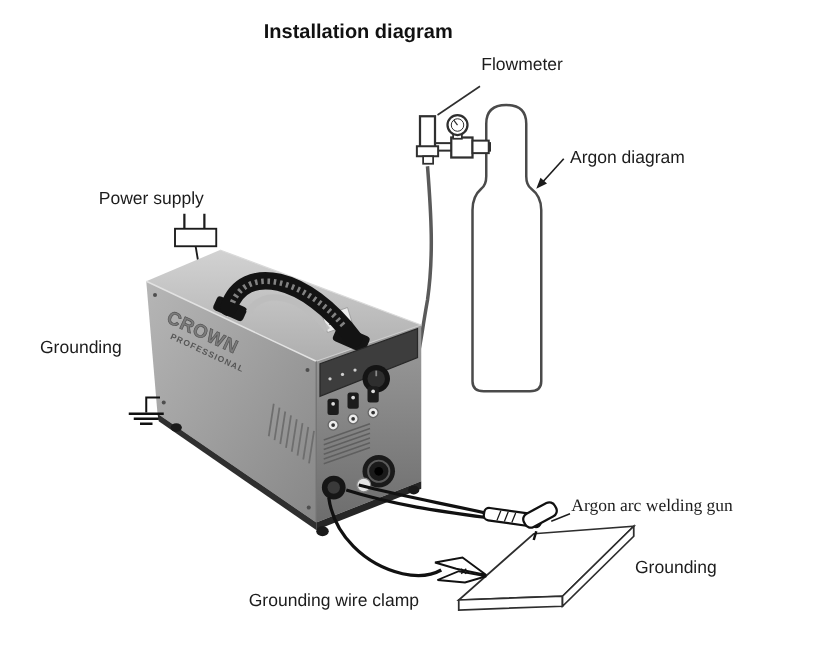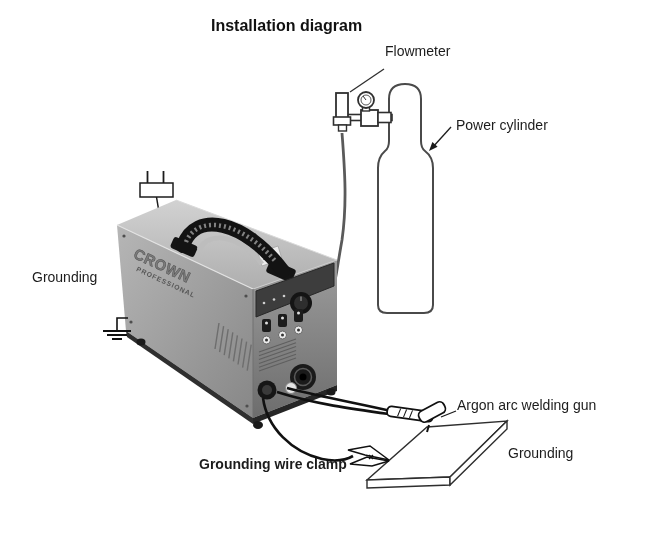--- a/index.html
+++ b/index.html
@@ -200,18 +200,19 @@
       <g transform="translate(432,412) rotate(62)">
         <rect x="-6" y="-14" width="12" height="28" rx="5" fill="#ffffff" stroke="#111" stroke-width="1.8"></rect>
       </g>
       <line x1="429" y1="425" x2="427" y2="432" stroke="#111" stroke-width="2"></line>
       <line x1="456" y1="411" x2="441" y2="417" stroke="#1c1c1c" stroke-width="1.2"></line>
     </g>
   </svg>
 
   <div class="title">Installation diagram</div>
   <div class="lbl" style="left:385px;top:43px;">Flowmeter</div>
-  <div class="lbl" style="left:456px;top:117px;">Power cylinder</div>
+  <div class="lbl" style="left:456px;top:117px;">Argon diagram</div>
+  <div class="lbl" style="left:79px;top:150px;">Power supply</div>
   <div class="lbl" style="left:32px;top:269px;">Grounding</div>
-  <div class="lbl" style="left:457px;top:397px;">Argon arc welding gun</div>
+  <div class="lbl" style="left:457px;top:397px;font-family:Liberation Serif, serif;">Argon arc welding gun</div>
   <div class="lbl" style="left:508px;top:445px;">Grounding</div>
-  <div class="lbl" style="left:199px;top:456px;font-weight:bold;">Grounding wire clamp</div>
+  <div class="lbl" style="left:199px;top:472px;">Grounding wire clamp</div>
 </div>
 
 </body></html>

